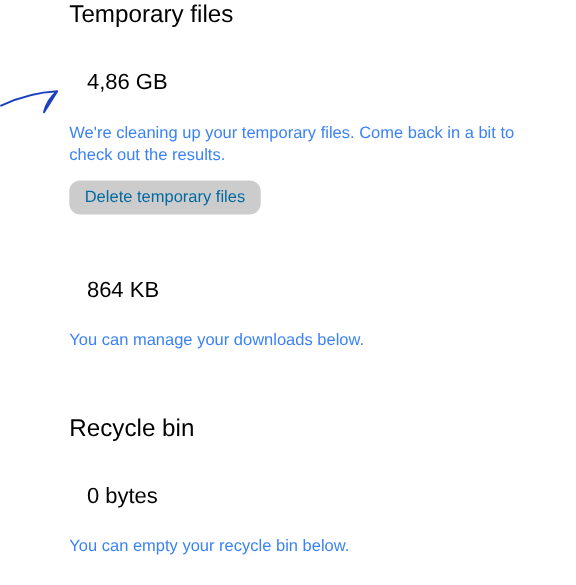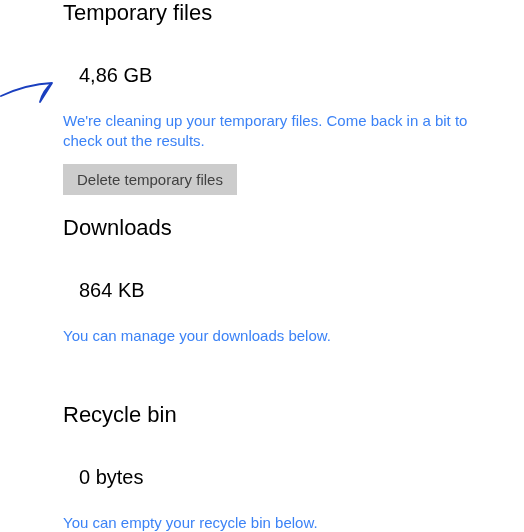--- a/index.html
+++ b/index.html
@@ -41,22 +41,23 @@
     display: inline-block;
     background: #cccccc;
     border: none;
     padding: 7px 14px;
     font-size: 15px;
     font-family: inherit;
     color: #000;
     cursor: pointer;
   }
   .btn.disabled {
-    color: #404040;
+    color: #0369a1;
     cursor: default;
+    border-radius: 10px;
   }
   .annotation {
     position: absolute;
     left: 0px;
     top: 80px;
     width: 62px;
     height: 40px;
     pointer-events: none;
   }
 </style>
@@ -70,21 +71,20 @@
   <div style="height:22px"></div>
   <div class="size-value">4,86 GB</div>
   <div style="height:8px"></div>
   <p class="description">We're cleaning up your temporary files. Come back in a bit to check out the results.</p>
   <div style="height:12px"></div>
   <button class="btn disabled">Delete temporary files</button>
 
   <div style="height:20px"></div>
 
   
-  <h2 class="section-heading">Downloads</h2>
   <div style="height:22px"></div>
   <div class="size-value">864 KB</div>
   <div style="height:8px"></div>
   <p class="description">You can manage your downloads below.</p>
   <div style="height:12px"></div>
 
   <div style="height:44px"></div>
 
   
   <h2 class="section-heading">Recycle bin</h2>

